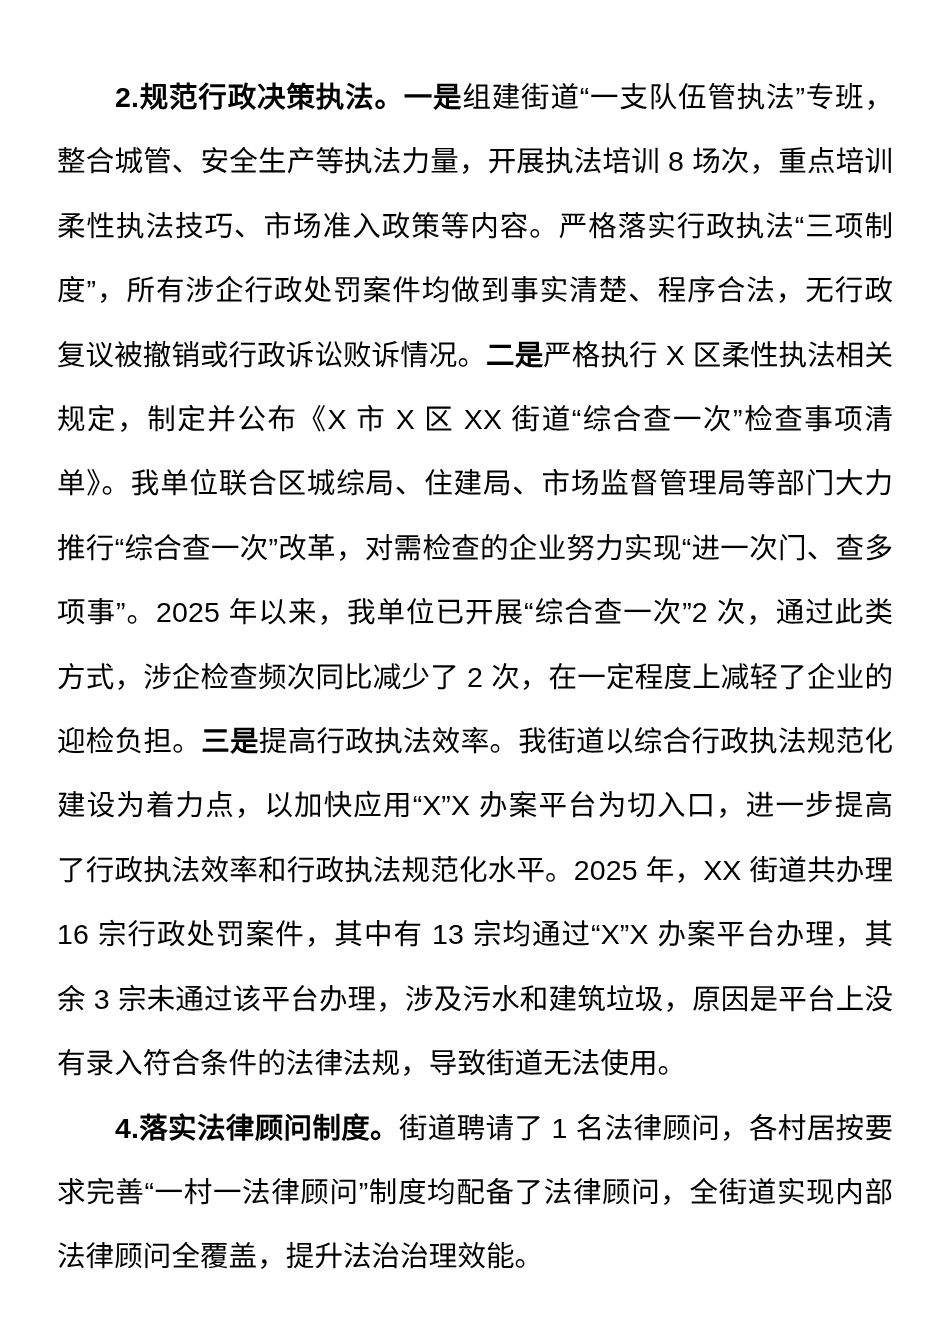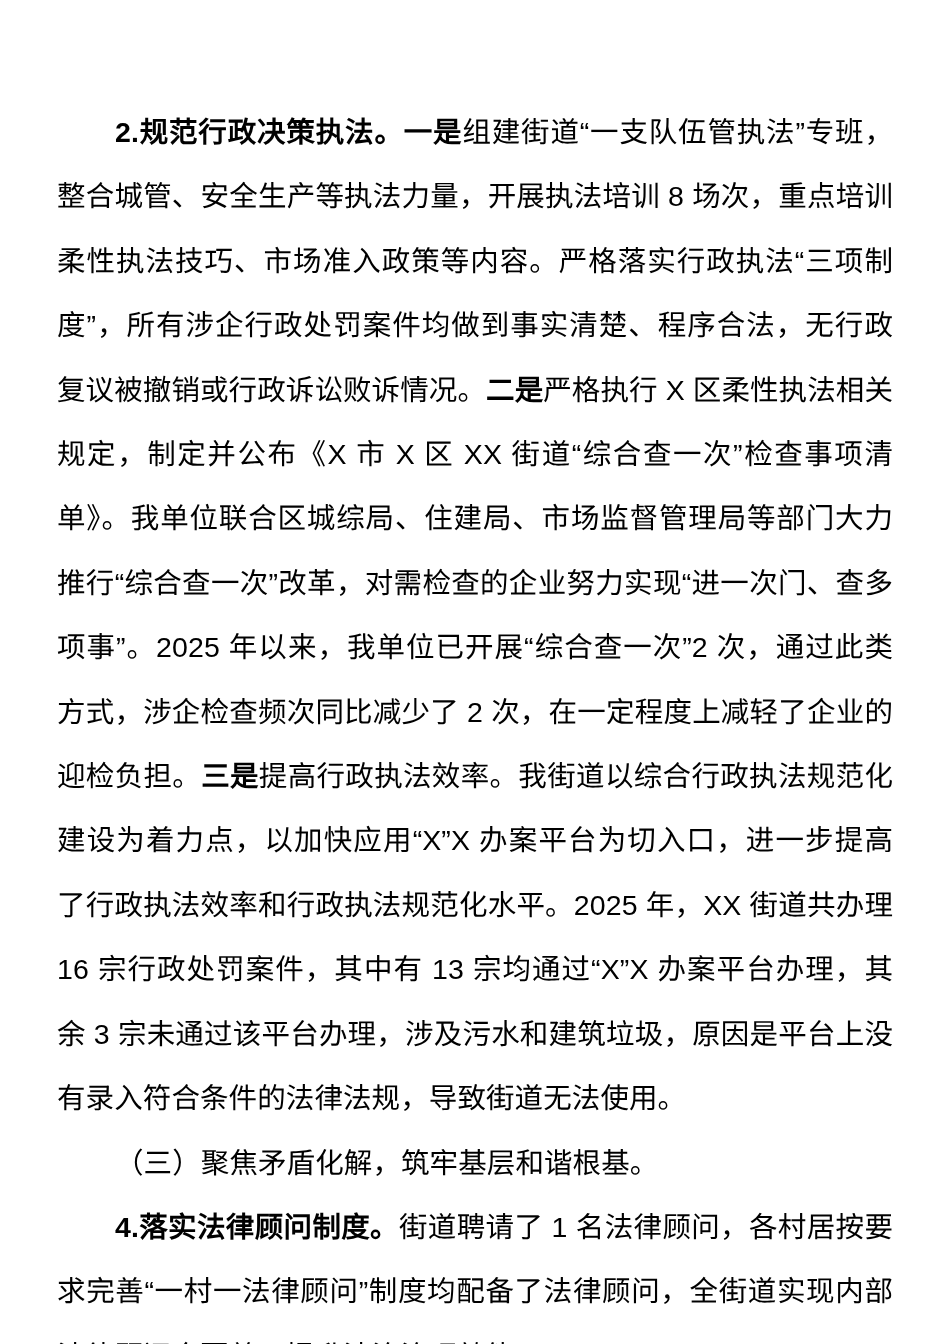--- a/index.html
+++ b/index.html
@@ -14,21 +14,21 @@
     font-family: "Liberation Sans", "DejaVu Sans", sans-serif;
     color: #000000;
     overflow: hidden;
   }
   #page {
     position: relative;
     width: 950px;
     height: 1344px;
     background: #ffffff;
     box-sizing: border-box;
-    padding: 87px 57px 0 57px;
+    padding: 52px 57px 0 57px;
   }
   .doc-body {
     padding-top: 13px;
   }
   p.para {
     margin: 0;
     font-size: 28.5px;
     line-height: 64.4px;
     letter-spacing: 0.1px;
     text-align: justify;
@@ -44,16 +44,15 @@
   .b {
     font-weight: 700;
   }
 </style>
 </head>
 <body>
 
 <div id="page">
   <div class="doc-body" id="doc-body">
       <p class="para indent"><span class="b">2.规范行政决策执法。一是</span><span>组建街道“一支队伍管执法”专班，整合城管、安全生产等执法力量，开展执法培训 8 场次，重点培训柔性执法技巧、市场准入政策等内容。严格落实行政执法“三项制度”，所有涉企行政处罚案件均做到事实清楚、程序合法，无行政复议被撤销或行政诉讼败诉情况。</span><span class="b">二是</span><span>严格执行 X 区柔性执法相关规定，制定并公布《X 市 X 区 XX 街道“综合查一次”检查事项清单》。我单位联合区城综局、住建局、市场监督管理局等部门大力推行“综合查一次”改革，对需检查的企业努力实现“进一次门、查多项事”。2025 年以来，我单位已开展“综合查一次”2 次，通过此类方式，涉企检查频次同比减少了 2 次，在一定程度上减轻了企业的迎检负担。</span><span class="b">三是</span><span>提高行政执法效率。我街道以综合行政执法规范化建设为着力点，以加快应用“X”X 办案平台为切入口，进一步提高了行政执法效率和行政执法规范化水平。2025 年，XX 街道共办理 16 宗行政处罚案件，其中有 13 宗均通过“X”X 办案平台办理，其余 3 宗未通过该平台办理，涉及污水和建筑垃圾，原因是平台上没有录入符合条件的法律法规，导致街道无法使用。</span></p>
-      <p class="para indent"><span>（三）聚焦矛盾化解，筑牢基层和谐根基。</span></p>
       <p class="para indent"><span class="b">4.落实法律顾问制度。</span><span>街道聘请了 1 名法律顾问，各村居按要求完善“一村一法律顾问”制度均配备了法律顾问，全街道实现内部法律顾问全覆盖，提升法治治理效能。</span></p>
     </div>
 </div>
 
 </body></html>

